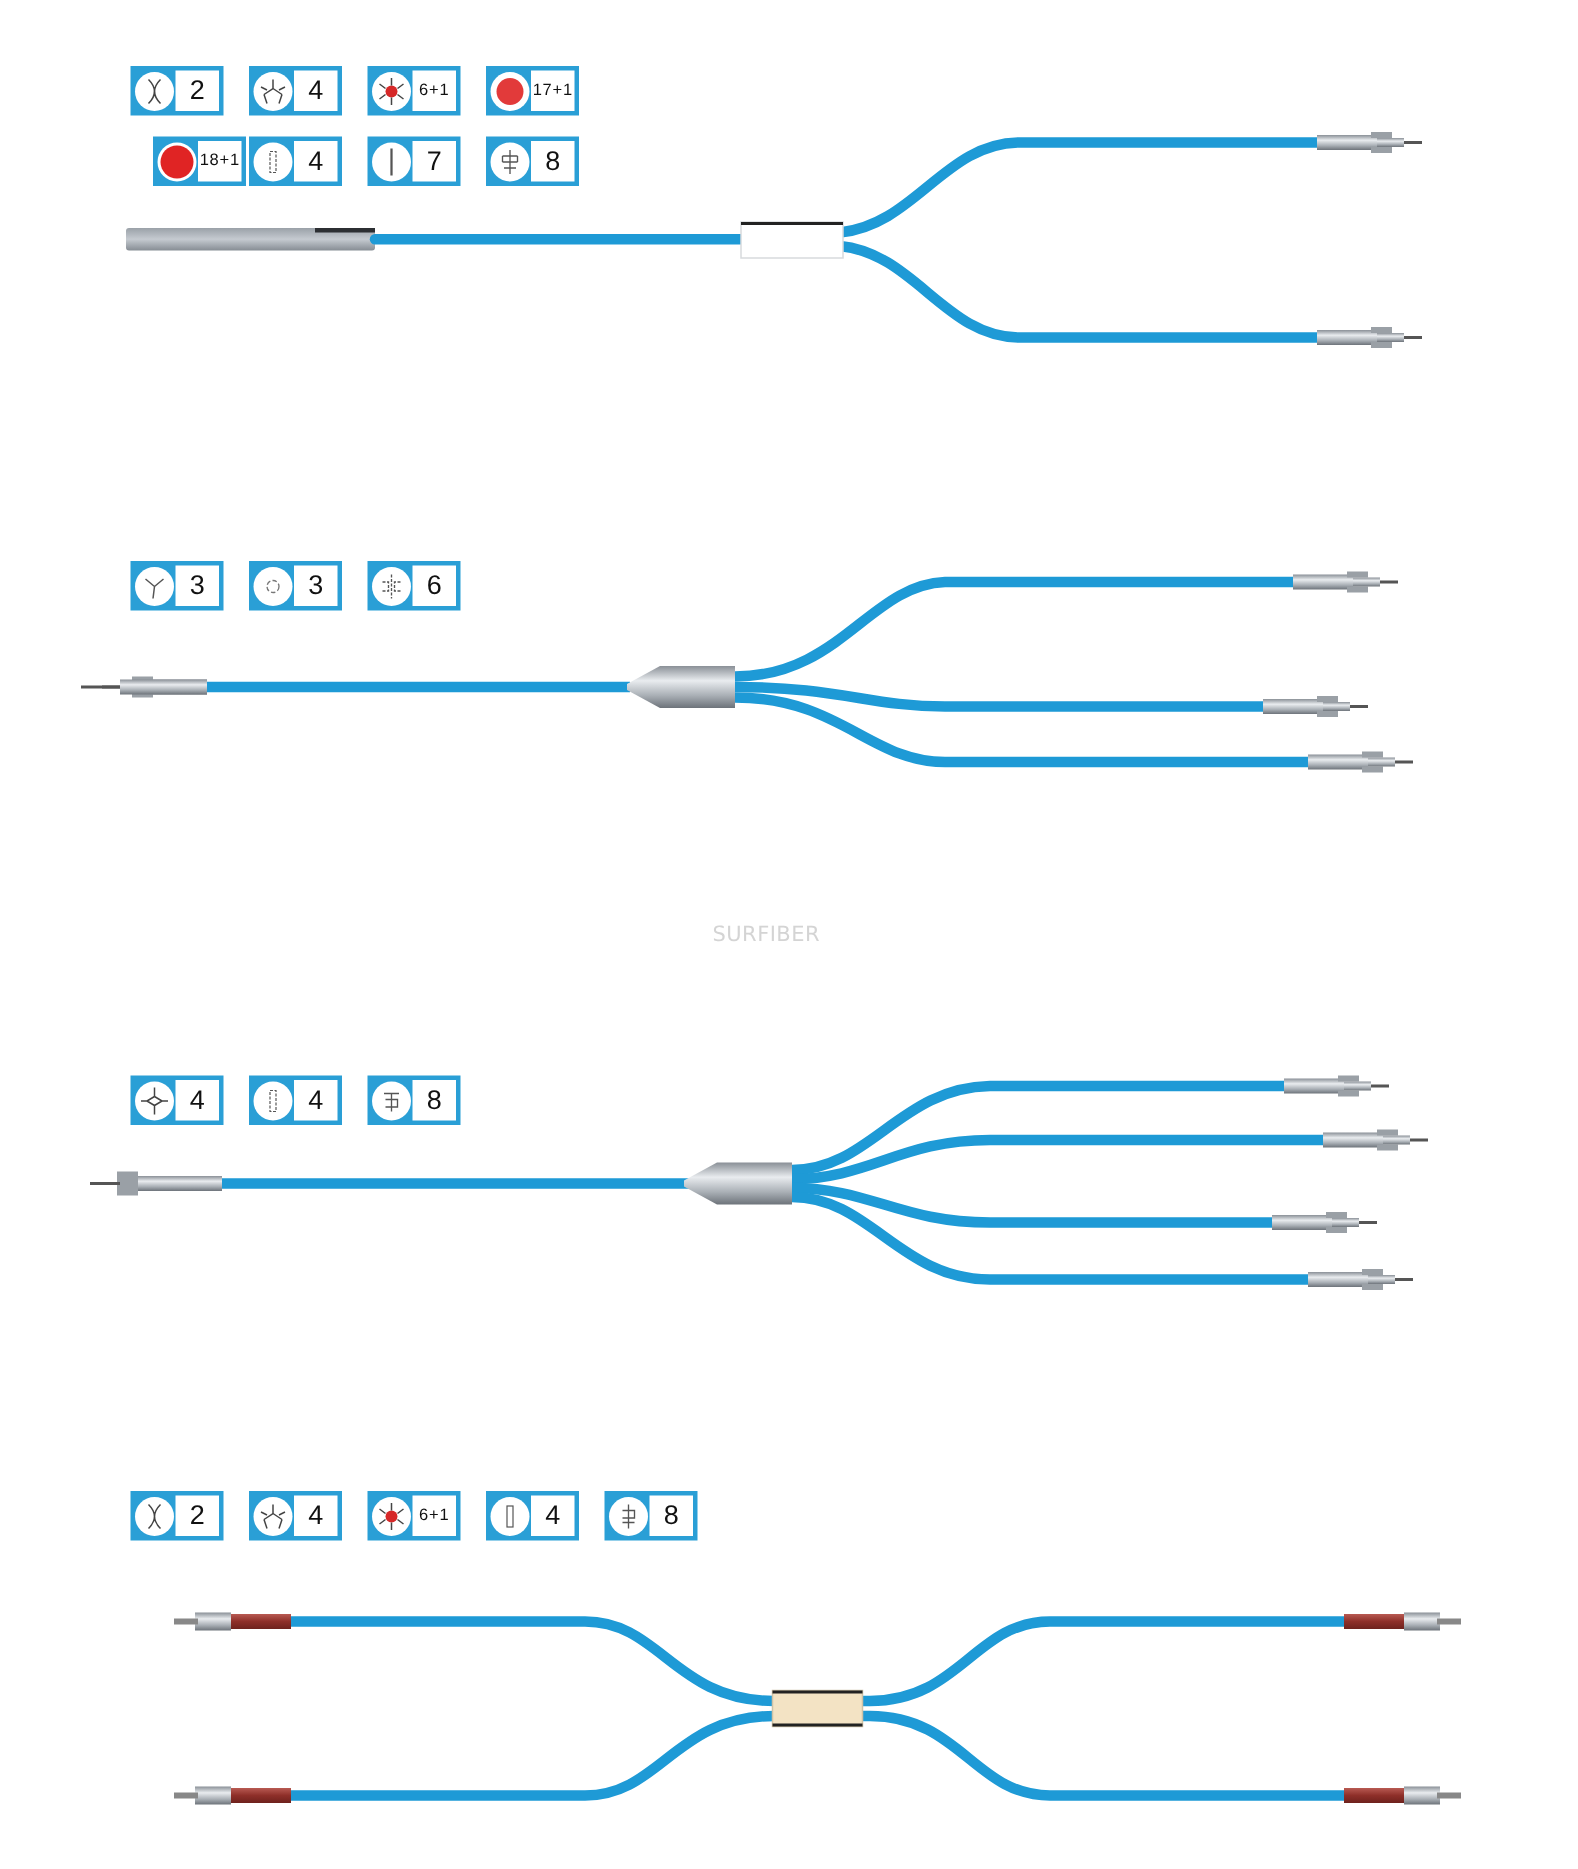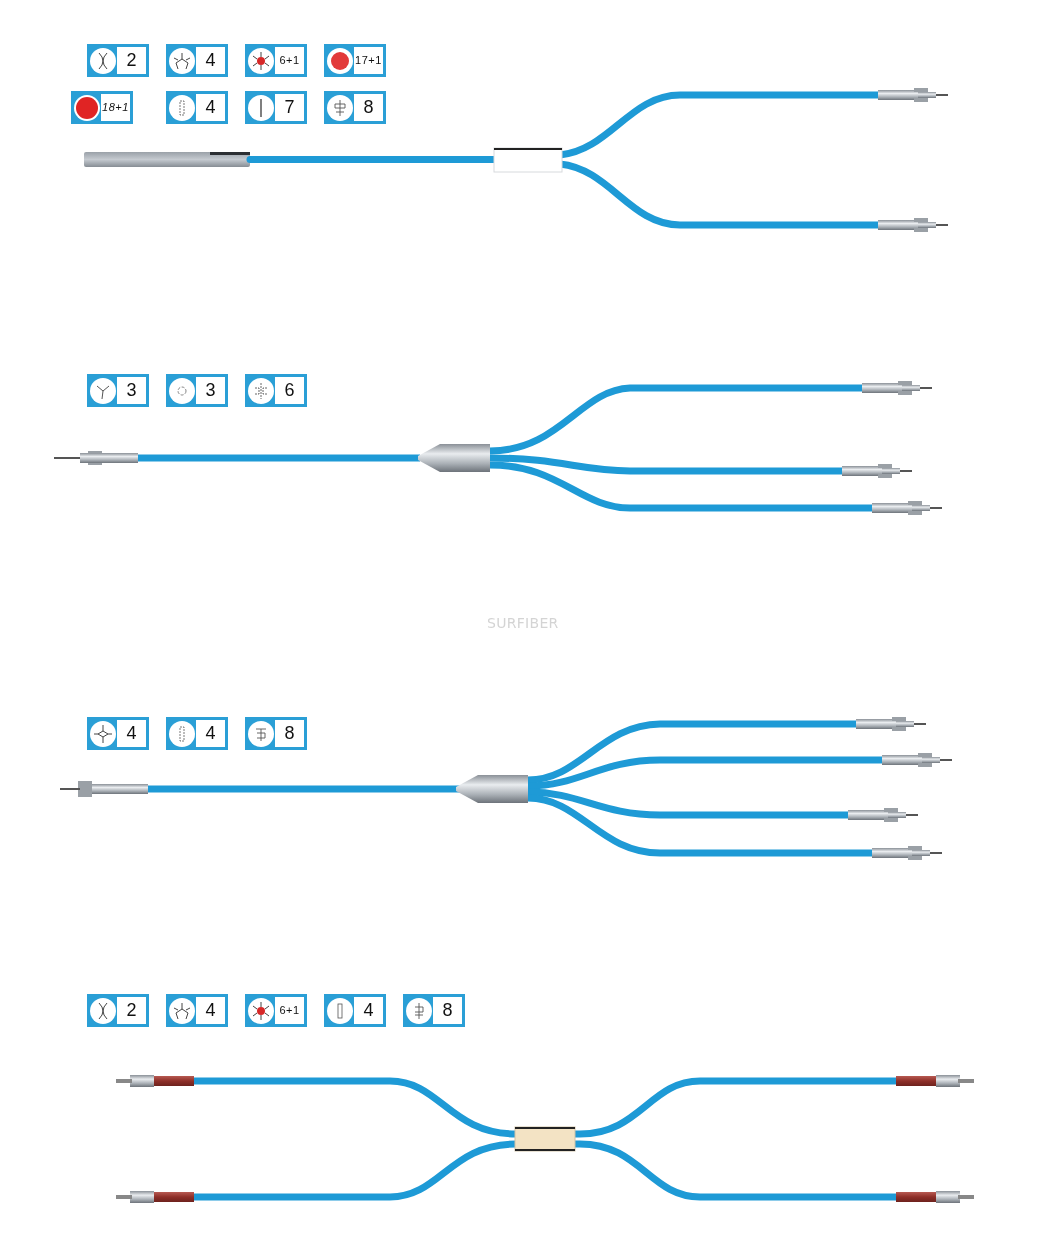--- a/index.html
+++ b/index.html
@@ -3,21 +3,21 @@
 <meta charset="utf-8">
 <style>
   html, body { margin:0; padding:0; background:#ffffff; }
   body { width:1052px; height:1246px; position:relative; overflow:hidden; font-family:"Liberation Sans", sans-serif; }
   .badge { position:absolute; width:62px; height:33px; background:#2a9fd6; box-sizing:border-box; }
   .badge .ico { position:absolute; left:3px; top:4px; width:26px; height:26px; border-radius:50%; background:#ffffff; }
   .badge .ico svg { position:absolute; left:0; top:0; width:26px; height:26px; }
   .badge .num { position:absolute; left:30px; top:3px; width:29px; height:27px; background:#ffffff; color:#111; font-size:18px; line-height:27px; text-align:center; font-family:"Liberation Sans", sans-serif; }
   .badge .num.small { font-size:11px; letter-spacing:0.5px; }
   .cable-svg { position:absolute; left:0; top:0; }
-  .watermark { position:absolute; left:487px; top:615px; color:#d4d4d4; font-size:14px; letter-spacing:0.3px; font-family:"DejaVu Sans", sans-serif; }
+  .watermark { position:absolute; left:475px; top:615px; color:#d4d4d4; font-size:14px; letter-spacing:0.3px; font-family:"DejaVu Sans", sans-serif; }
 </style>
 </head>
 <body>
 
 <div>
   <div class="badge" style="left:87px;top:44px;">
     <div class="ico">
         <svg viewBox="0 0 26 26">
           <path d="M9 5 Q17 13 9 21 M17 5 Q9 13 17 21" stroke="#444" stroke-width="1" fill="none"></path>
         </svg>
@@ -43,21 +43,21 @@
   </div>
   <div class="badge" style="left:324px;top:44px;">
     <div class="ico">
         <svg viewBox="0 0 26 26">
           <circle cx="13" cy="13" r="9" fill="#e23a3a"></circle>
           <circle cx="13" cy="13" r="10.5" fill="none" stroke="#fff" stroke-width="2" stroke-dasharray="3 2"></circle>
         </svg>
       </div>
     <div class="num small">17+1</div>
   </div>
-  <div class="badge" style="left:71px;top:91px;font-style:italic;">
+  <div class="badge" style="left:102px;top:91px;">
     <div class="ico">
         <svg viewBox="0 0 26 26">
           <circle cx="13" cy="13" r="11" fill="#e02424"></circle>
         </svg>
       </div>
     <div class="num small">18+1</div>
   </div>
   <div class="badge" style="left:166px;top:91px;">
     <div class="ico">
         <svg viewBox="0 0 26 26">

